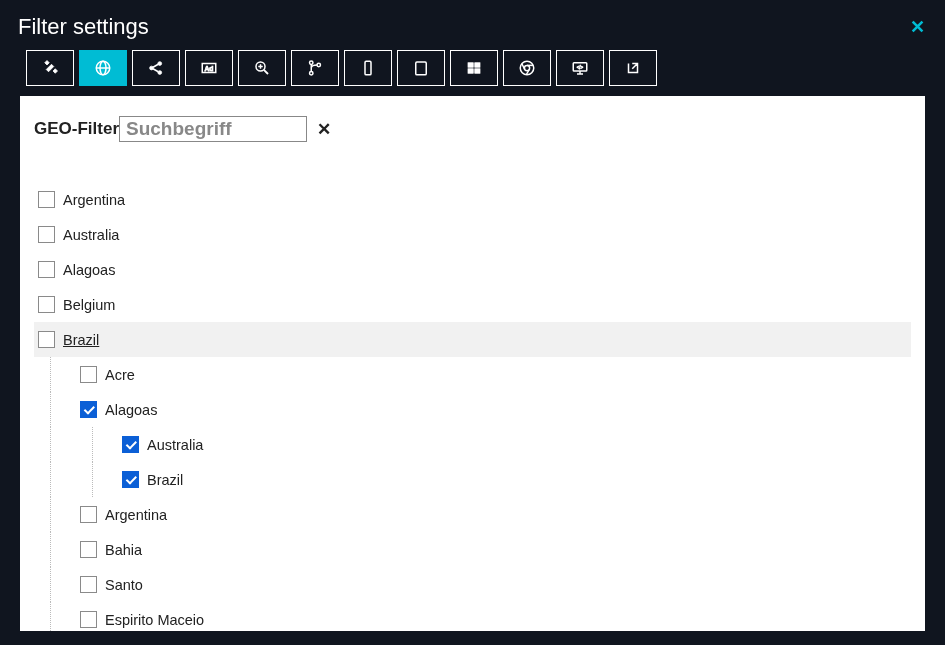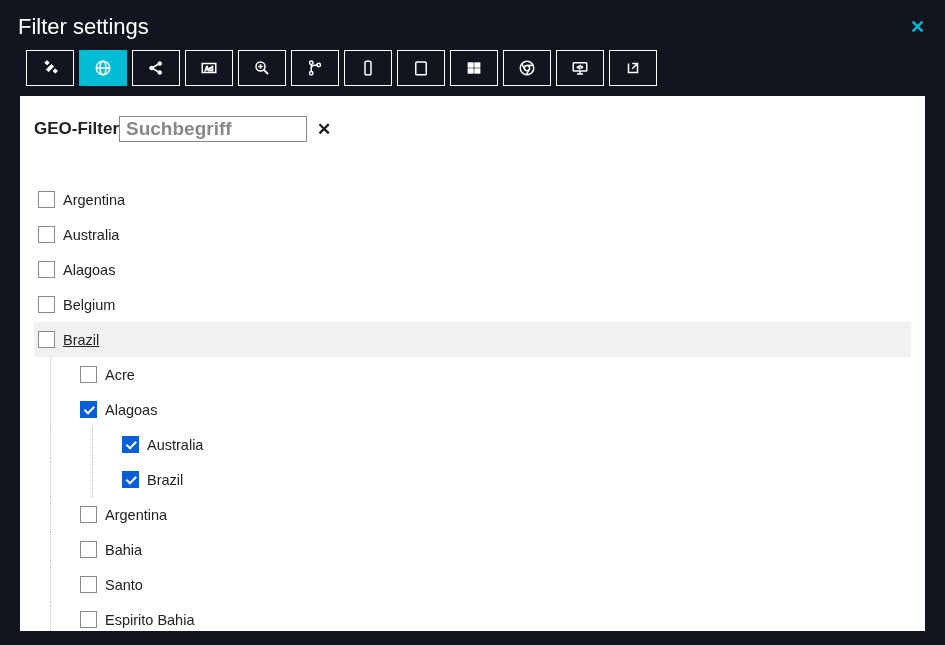--- a/index.html
+++ b/index.html
@@ -318,16 +318,16 @@
         <span class="tree-label">Bahia</span>
       </div>
       <div class="tree-row">
         <div class="indent-line"></div>
         <div class="checkbox"></div>
         <span class="tree-label">Santo</span>
       </div>
       <div class="tree-row">
         <div class="indent-line"></div>
         <div class="checkbox"></div>
-        <span class="tree-label">Espirito Bahia</span>
+        <span class="tree-label">Espirito Maceio</span>
       </div>
     </div>
 </div>
 
 </body></html>

